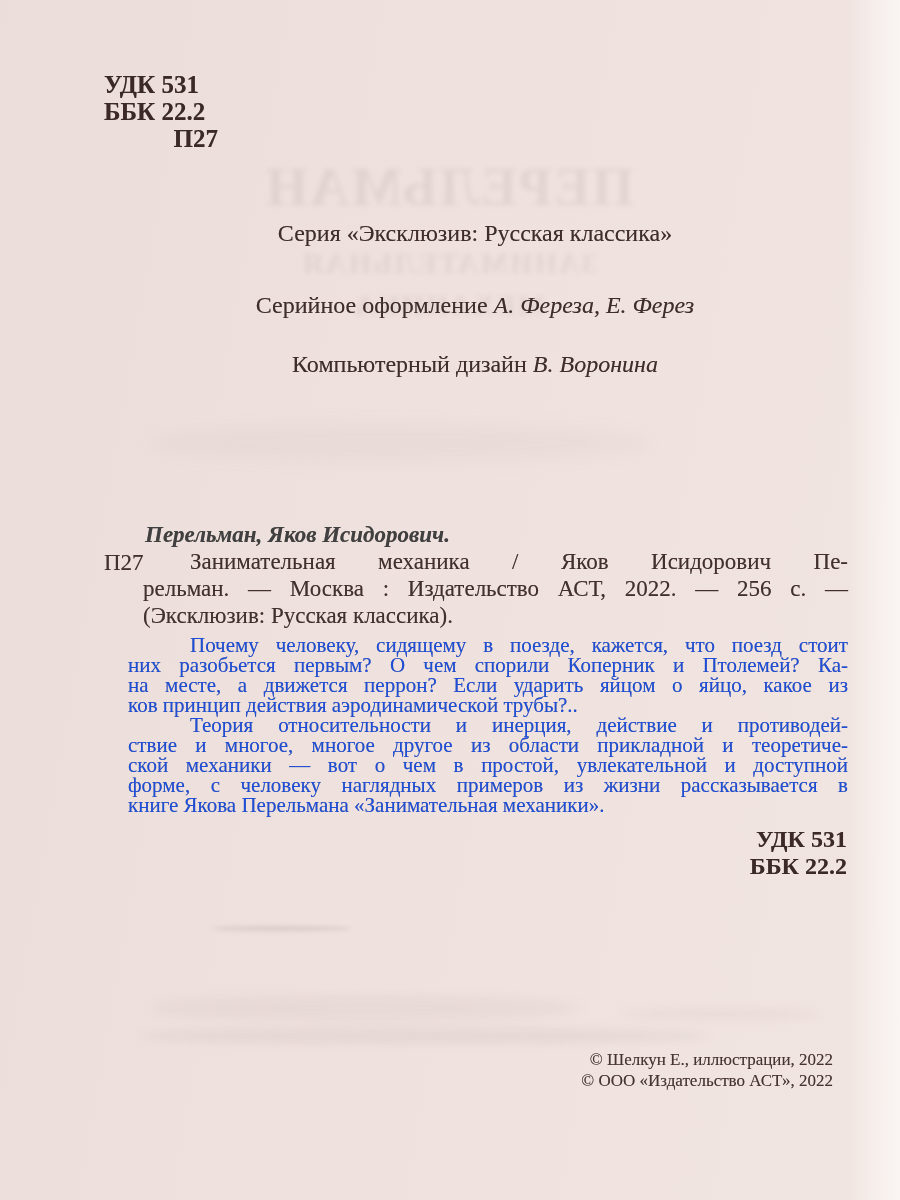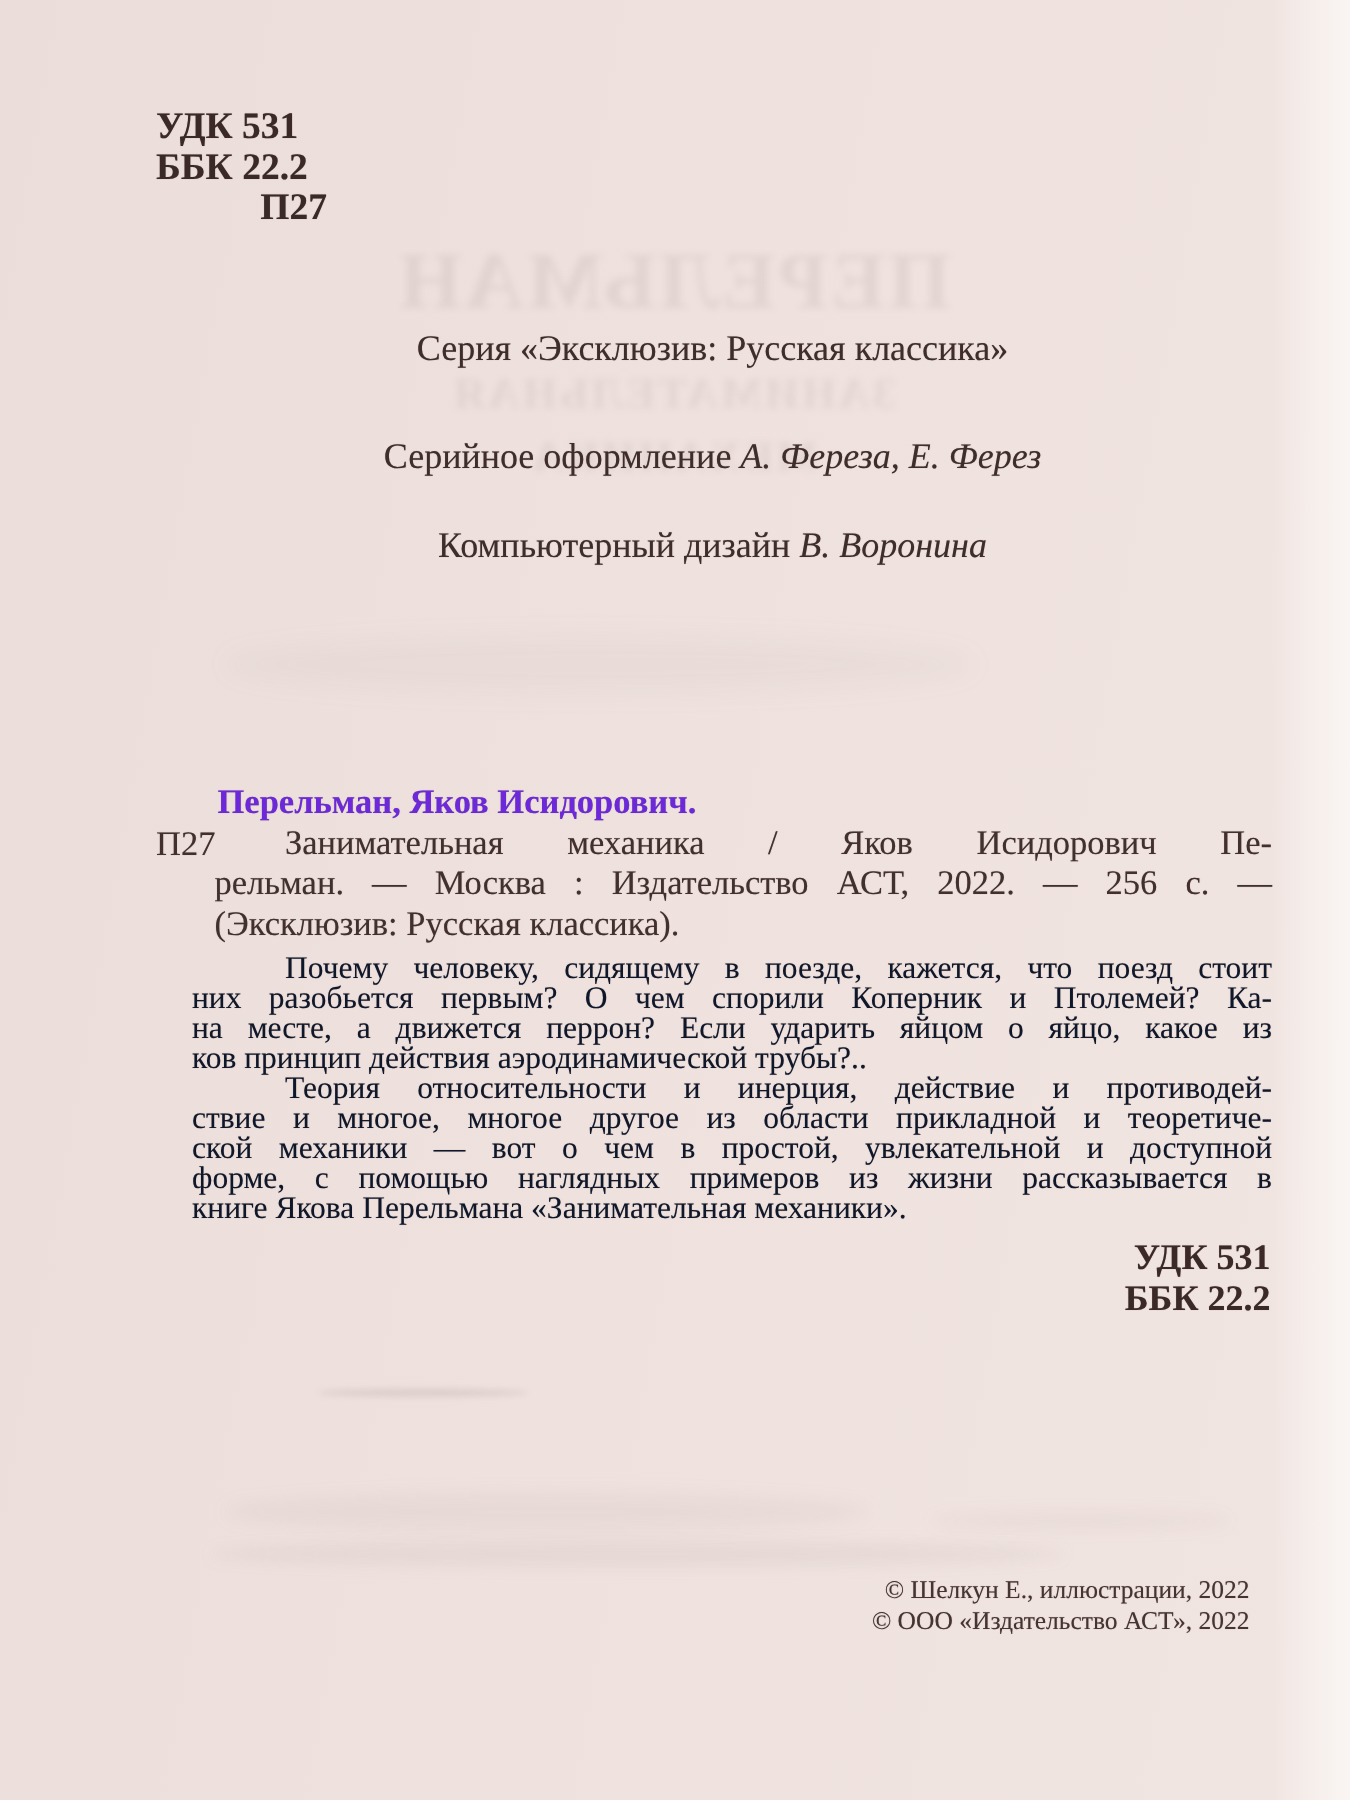--- a/index.html
+++ b/index.html
@@ -51,28 +51,28 @@
   }
   .pos-series   { top: 192px; }
   .pos-design   { top: 264px; }
   .pos-computer { top: 323px; }
   .it { font-style: italic; }
 
   .biblio {
     position: absolute; left: 128px; top: 521px; width: 720px;
     font-size: 23px; line-height: 27px; color: #41302e;
   }
-  .author { font-weight: bold; margin-left: 17px; color: #6d28d9; }
+  .author { font-weight: bold; margin-left: 17px; color: #404040; font-style: italic; }
   .entry { position: relative; padding-left: 15px; }
   .entry-code { position: absolute; left: -24px; top: 1px; }
   .jl { text-align: justify; text-align-last: justify; }
   .ind-entry { text-indent: 47px; }
   .isbn { margin-left: 62px; }
 
-  .annot { font-size: 21px; line-height: 20px; margin-top: 6px; color: #0f172a; }
+  .annot { font-size: 21px; line-height: 20px; margin-top: 6px; color: #1d4ed8; }
   .annot .ind { text-indent: 62px; }
 
   .bottom-codes {
     position: absolute; right: 53px; top: 826px;
     text-align: right; font-weight: bold; font-size: 24px; line-height: 27px; color: #3a2927;
   }
 
   .copyright {
     position: absolute; right: 67px; top: 1049px;
     text-align: right; font-size: 17px; line-height: 21px; color: #453432;
@@ -123,21 +123,21 @@
     </div>
 
     <div class="annot">
       <div class="jl ind">Почему человеку, сидящему в поезде, кажется, что поезд стоит</div>
       <div class="jl">них разобьется первым? О чем спорили Коперник и Птолемей? Ка-</div>
       <div class="jl">на месте, а движется перрон? Если ударить яйцом о яйцо, какое из</div>
       <div>ков принцип действия аэродинамической трубы?..</div>
       <div class="jl ind">Теория относительности и инерция, действие и противодей-</div>
       <div class="jl">ствие и многое, многое другое из области прикладной и теоретиче-</div>
       <div class="jl">ской механики — вот о чем в простой, увлекательной и доступной</div>
-      <div class="jl">форме, с помощью наглядных примеров из жизни рассказывается в</div>
+      <div class="jl">форме, с человеку наглядных примеров из жизни рассказывается в</div>
       <div>книге Якова Перельмана «Занимательная механики».</div>
     </div>
   </div>
 
   <div class="bottom-codes ink-soft">
     <div>УДК 531</div>
     <div>ББК 22.2</div>
   </div>
 
   <div class="copyright ink-soft">

